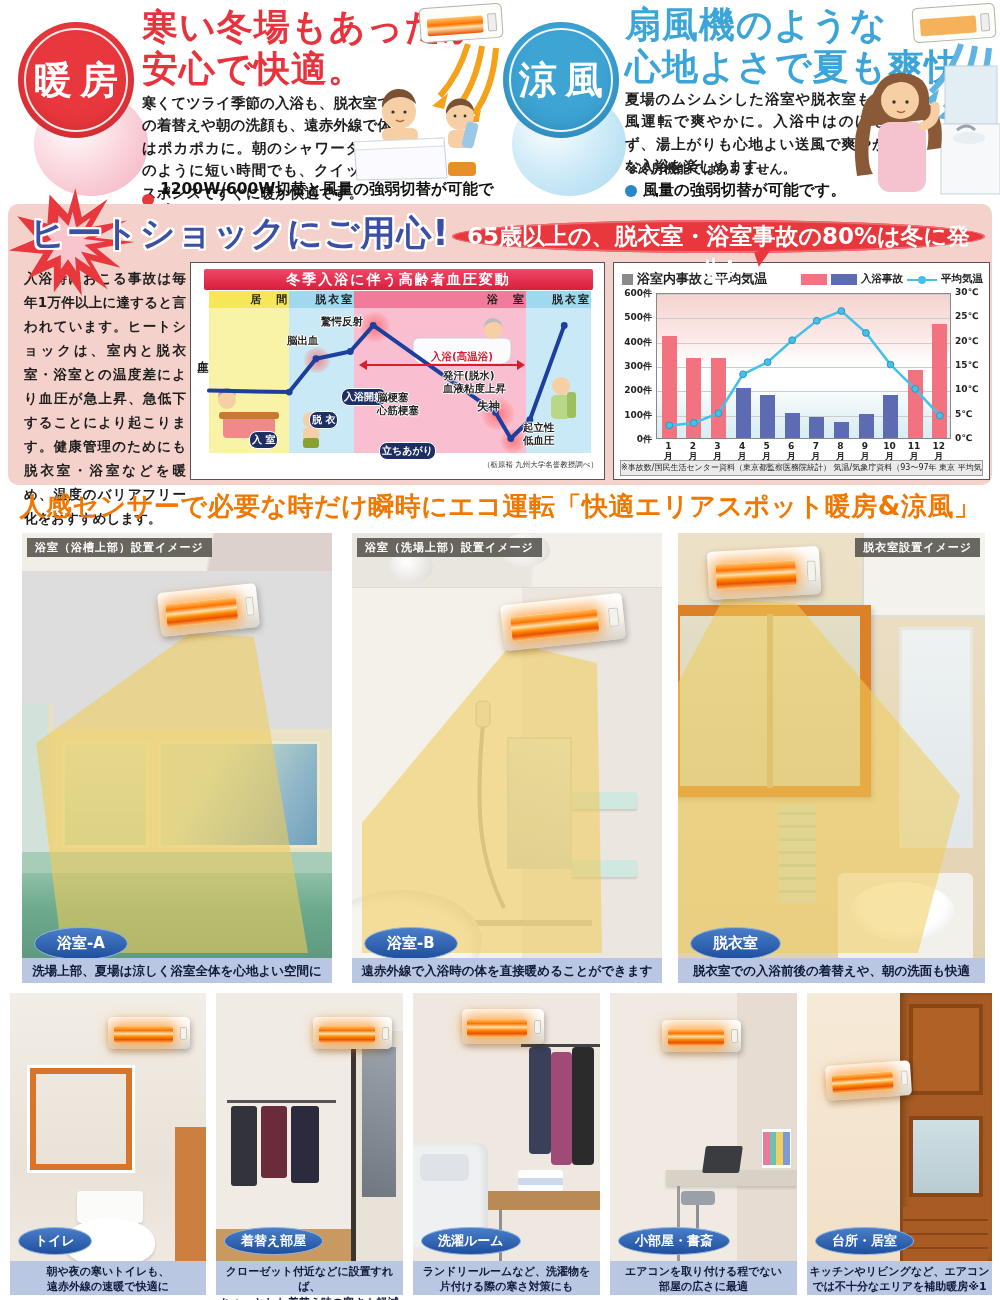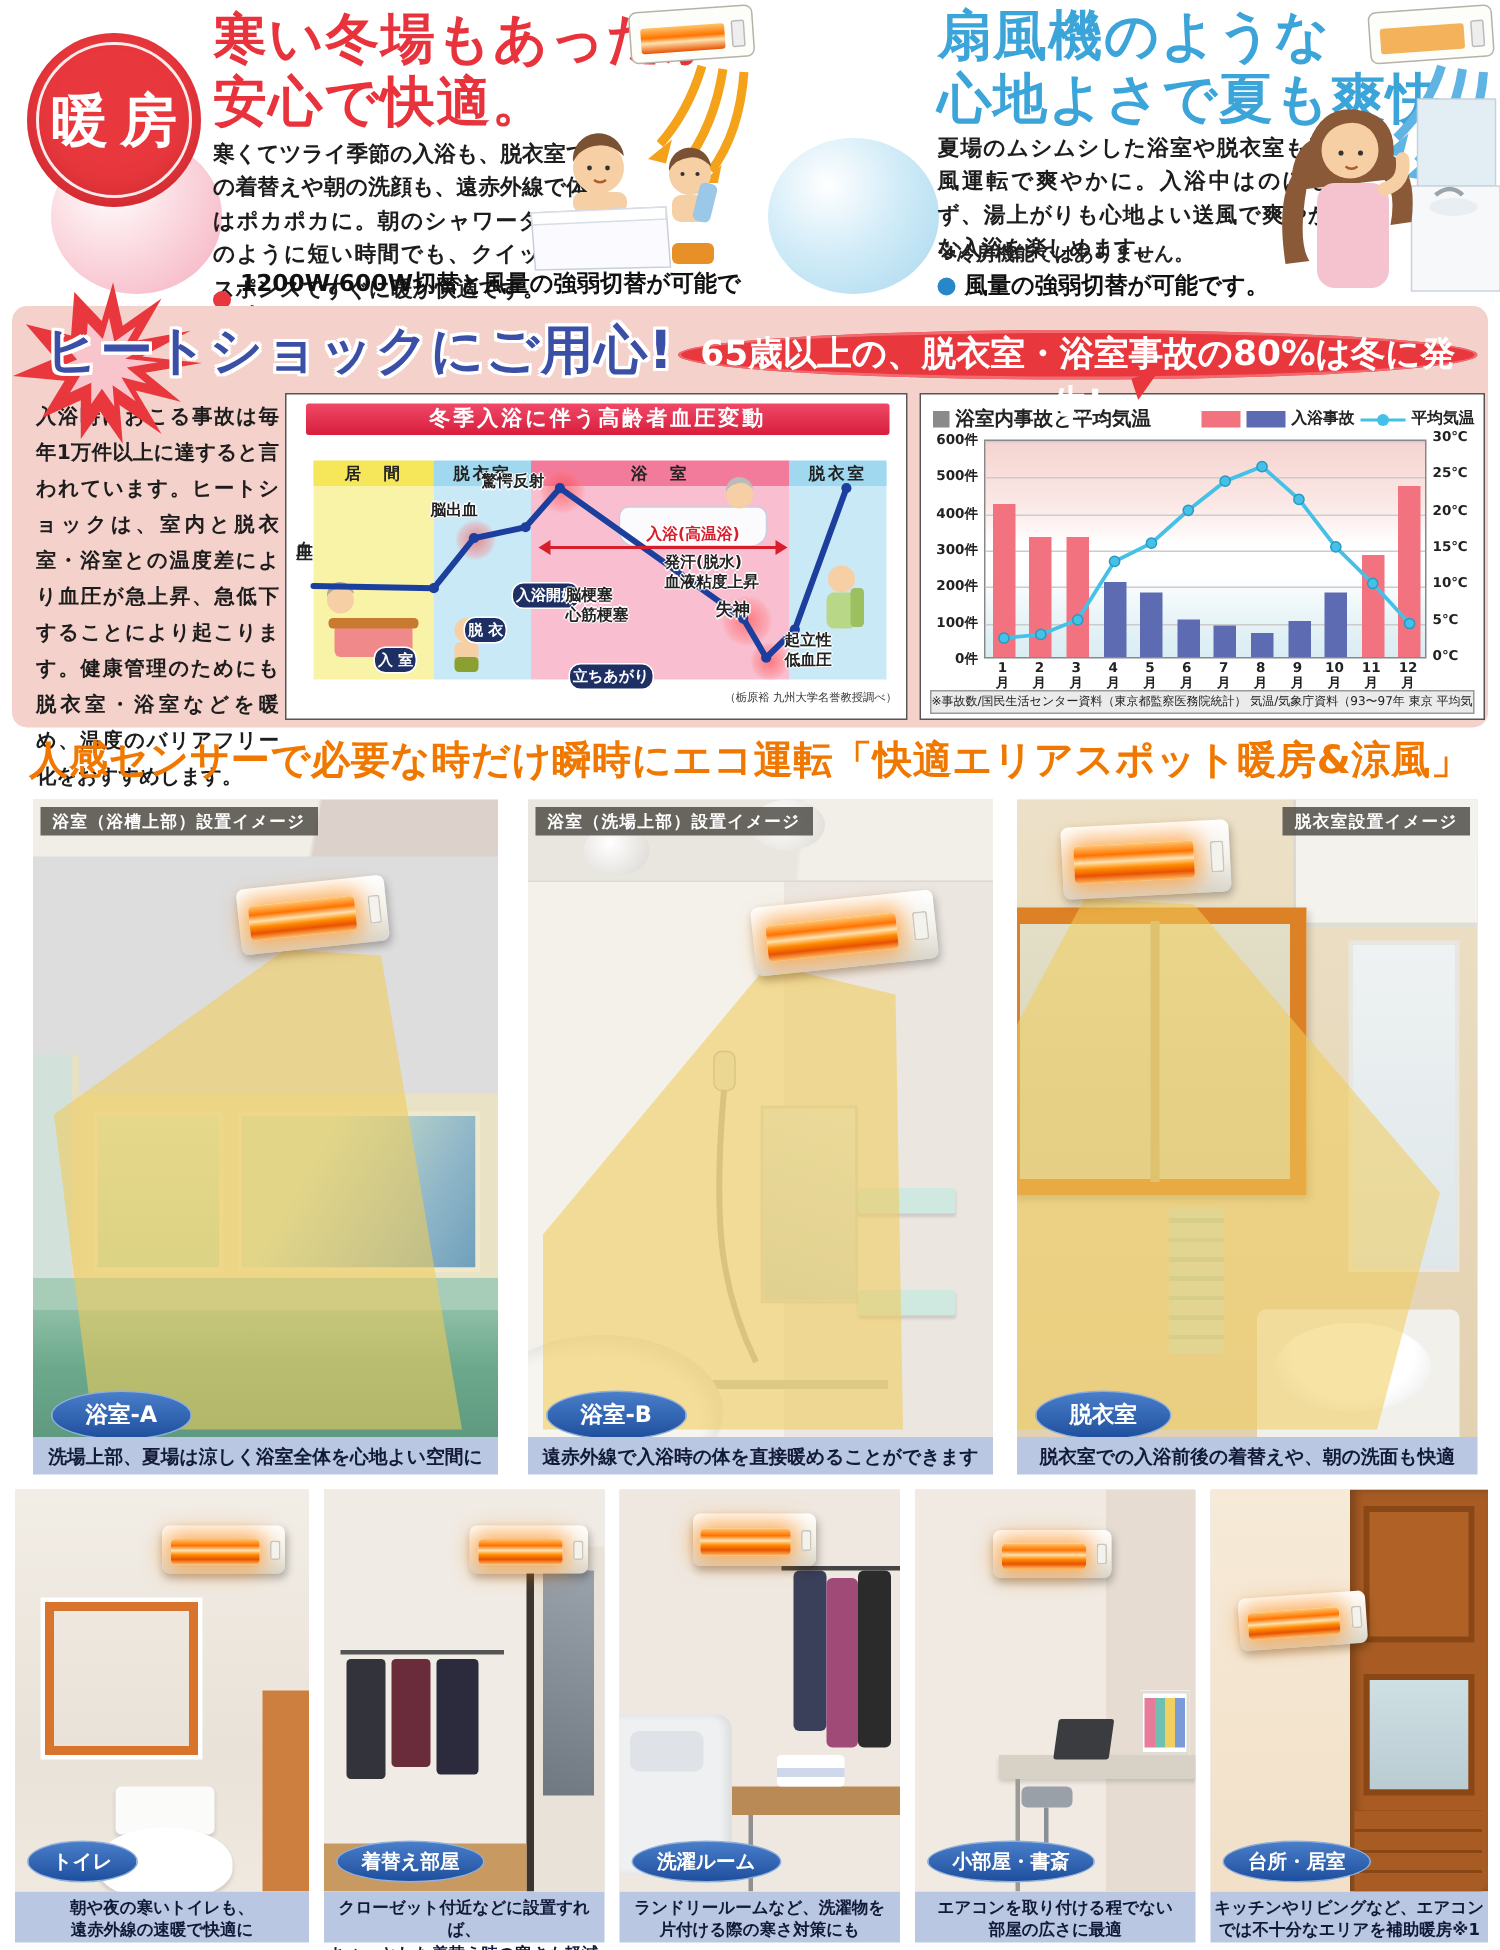--- a/index.html
+++ b/index.html
@@ -38,21 +38,21 @@
     text-shadow:2px 0 #fff,-2px 0 #fff,0 2px #fff,0 -2px #fff,2px 2px #fff,-2px -2px #fff,2px -2px #fff,-2px 2px #fff;}
   .hs-banner{background:#e8383d;border-radius:50%;color:#fff;font-weight:900;font-size:23px;text-align:center;z-index:3;box-shadow:inset 0 0 0 2px #f06a70;}
   .banner-tail{position:absolute;left:57%;bottom:-11px;width:0;height:0;border-left:20px solid #e8383d;border-bottom:15px solid transparent;transform:rotate(-18deg);}
   .hs-text{font-size:13.5px;font-weight:700;line-height:1.78;color:#1d1d1d;text-align:justify;}
   .panel{background:#fff;border:1.5px solid #555;}
 
   
   .bp-title{position:absolute;left:13px;top:6px;width:389px;height:21px;line-height:21px;text-align:center;color:#fff;font-weight:900;font-size:14px;letter-spacing:2px;background:linear-gradient(180deg,#f04868,#d81e3c);border-radius:2px;}
   .bp-zones{position:absolute;left:18px;top:28px;width:382px;height:162px;}
   .bp-zcol{position:absolute;top:17px;height:145px;}
-  .bp-zhead{position:absolute;top:16px;height:17px;font-size:11px;font-weight:800;color:#222;text-align:center;line-height:17px;letter-spacing:2px;}
+  .bp-zhead{position:absolute;top:0;height:17px;font-size:11px;font-weight:800;color:#222;text-align:right;line-height:17px;letter-spacing:2px;}
   .bp-burst{position:absolute;border-radius:50%;background:radial-gradient(closest-side,rgba(255,60,60,.55),rgba(255,120,120,.28) 58%,transparent 72%);z-index:1;}
   .bp-lab{position:absolute;font-size:10.5px;font-weight:800;color:#222;line-height:1.2;z-index:3;
     text-shadow:1px 0 #fff,-1px 0 #fff,0 1px #fff,0 -1px #fff;}
   .bp-lab-red{color:#d81e2c;}
   .bp-badge{position:absolute;background:#1d2f63;color:#fff;font-size:10px;font-weight:800;padding:1px 2px;border-radius:8px;border:1px solid #fff;z-index:3;white-space:nowrap;margin-top:12px;}
   .bp-arrow{position:absolute;height:2px;background:#d81e2c;z-index:2;}
   .bp-arrow::before,.bp-arrow::after{content:"";position:absolute;top:-4px;width:0;height:0;border-top:5px solid transparent;border-bottom:5px solid transparent;}
   .bp-arrow::before{left:-2px;border-right:8px solid #d81e2c;}
   .bp-arrow::after{right:-2px;border-left:8px solid #d81e2c;}
   .bp-ylabel{position:absolute;left:3px;top:88px;writing-mode:vertical-rl;font-size:11px;font-weight:800;color:#222;letter-spacing:4px;}
@@ -146,20 +146,23 @@
     <path d="M2,64 L92,60 L92,68 L3,72 Z" fill="#ffffff" stroke="#d8dde6"></path>
   </svg>
   <p class="abs hero-bullet" style="left:142px;top:179px;">
     <span class="dot dot-warm"></span>
     <span>1200W/600W切替と風量の強弱切替が可能です。</span>
   </p>
 </div>
 
 <div class="abs" style="left:500px;top:0;width:500px;height:204px;">
   <div class="badge-ball ball-cool" style="left:12px;top:92px;width:114px;height:104px;"></div>
+  <div class="badge-circle badge-cool" style="left:3px;top:22px;width:116px;height:116px;">
+    <span>涼風</span>
+  </div>
   <h1 class="abs hero-title t-cool" style="left:125px;top:4px;">
     <span>扇風機のような</span><br>
     <span>心地よさで夏も爽快。</span>
   </h1>
   <p class="abs hero-body" style="left:125px;top:88px;width:262px;">夏場のムシムシした浴室や脱衣室も涼風運転で爽やかに。入浴中はのぼせず、湯上がりも心地よい送風で爽やかな入浴を楽しめます。</p>
   <p class="abs hero-note" style="left:125px;top:160px;">※冷房機能ではありません。</p>
   <p class="abs hero-bullet" style="left:125px;top:180px;">
     <span class="dot dot-cool"></span>
     <span>風量の強弱切替が可能です。</span>
   </p>

